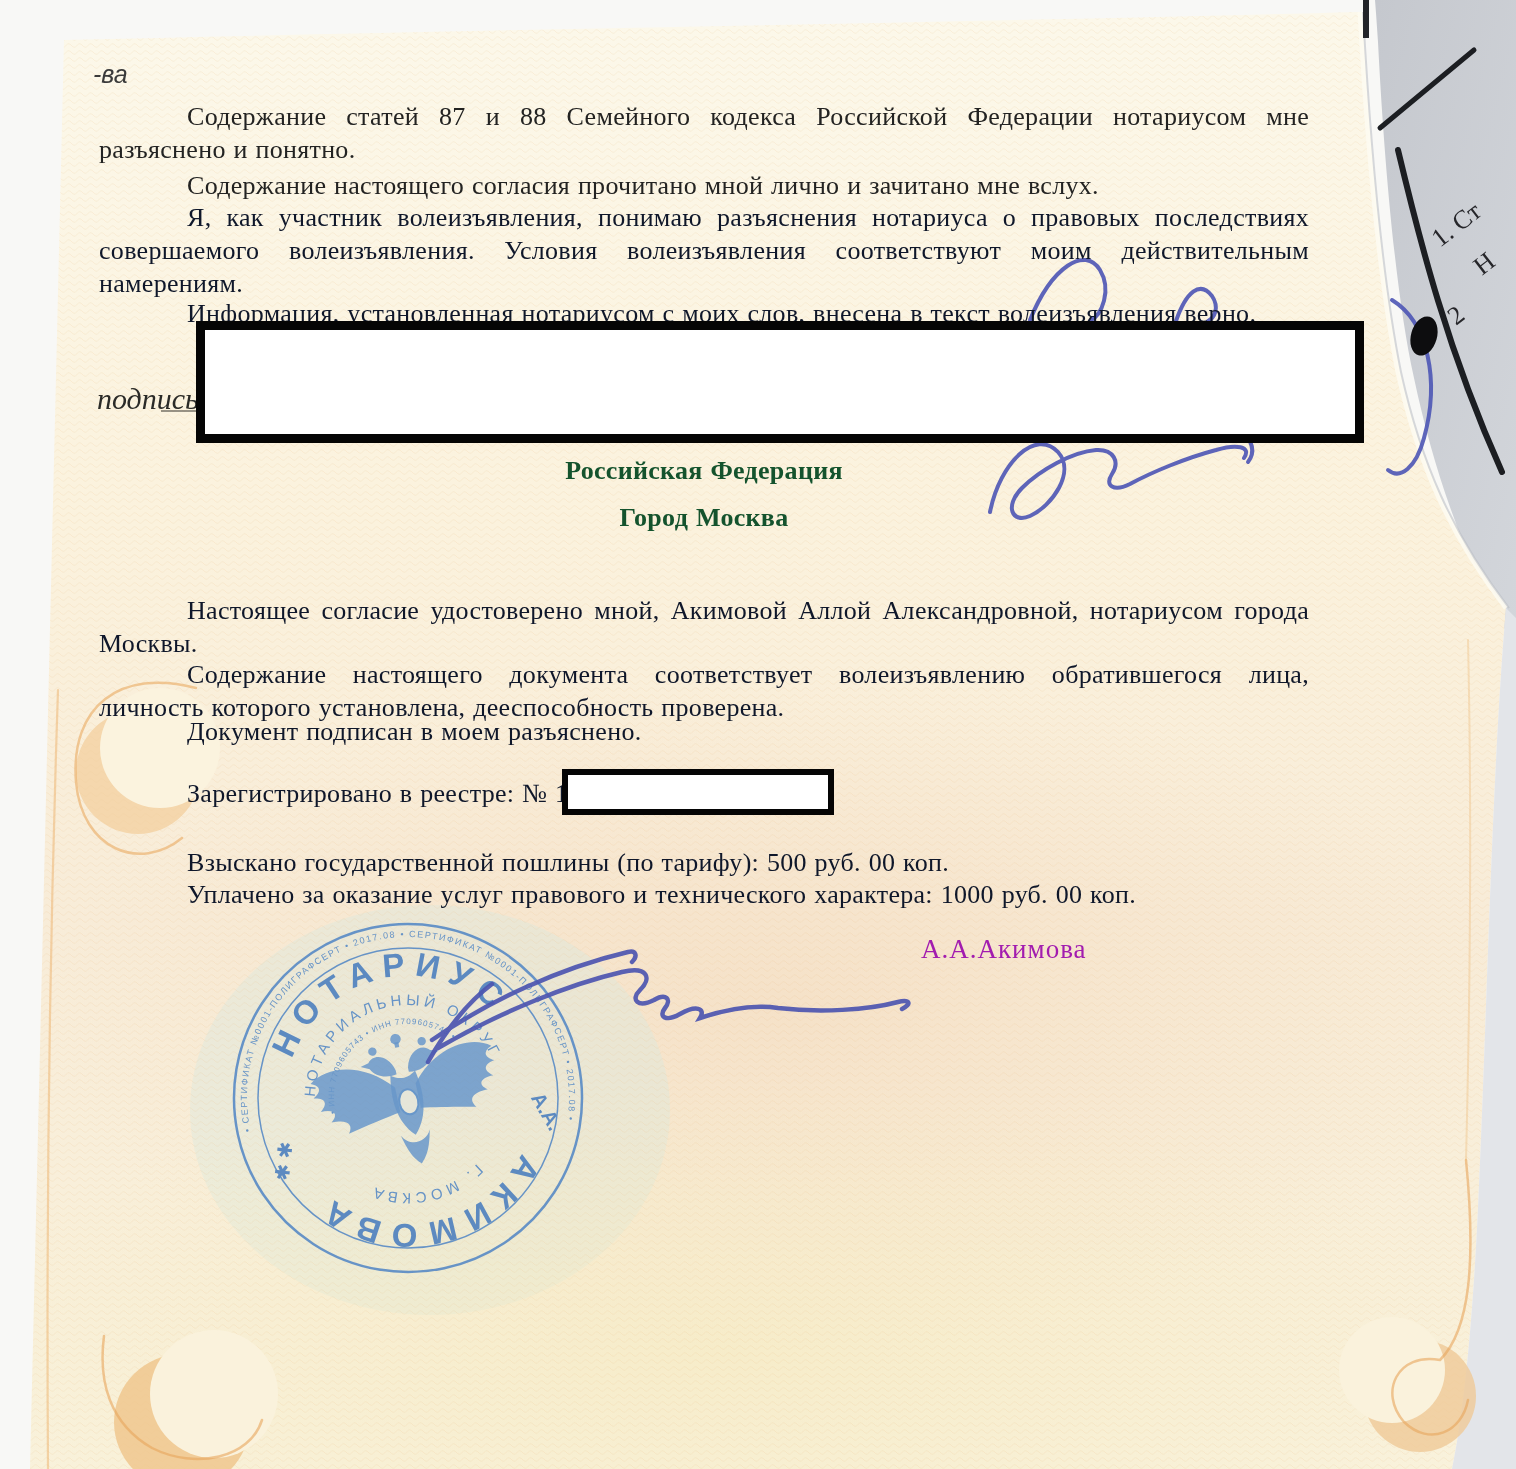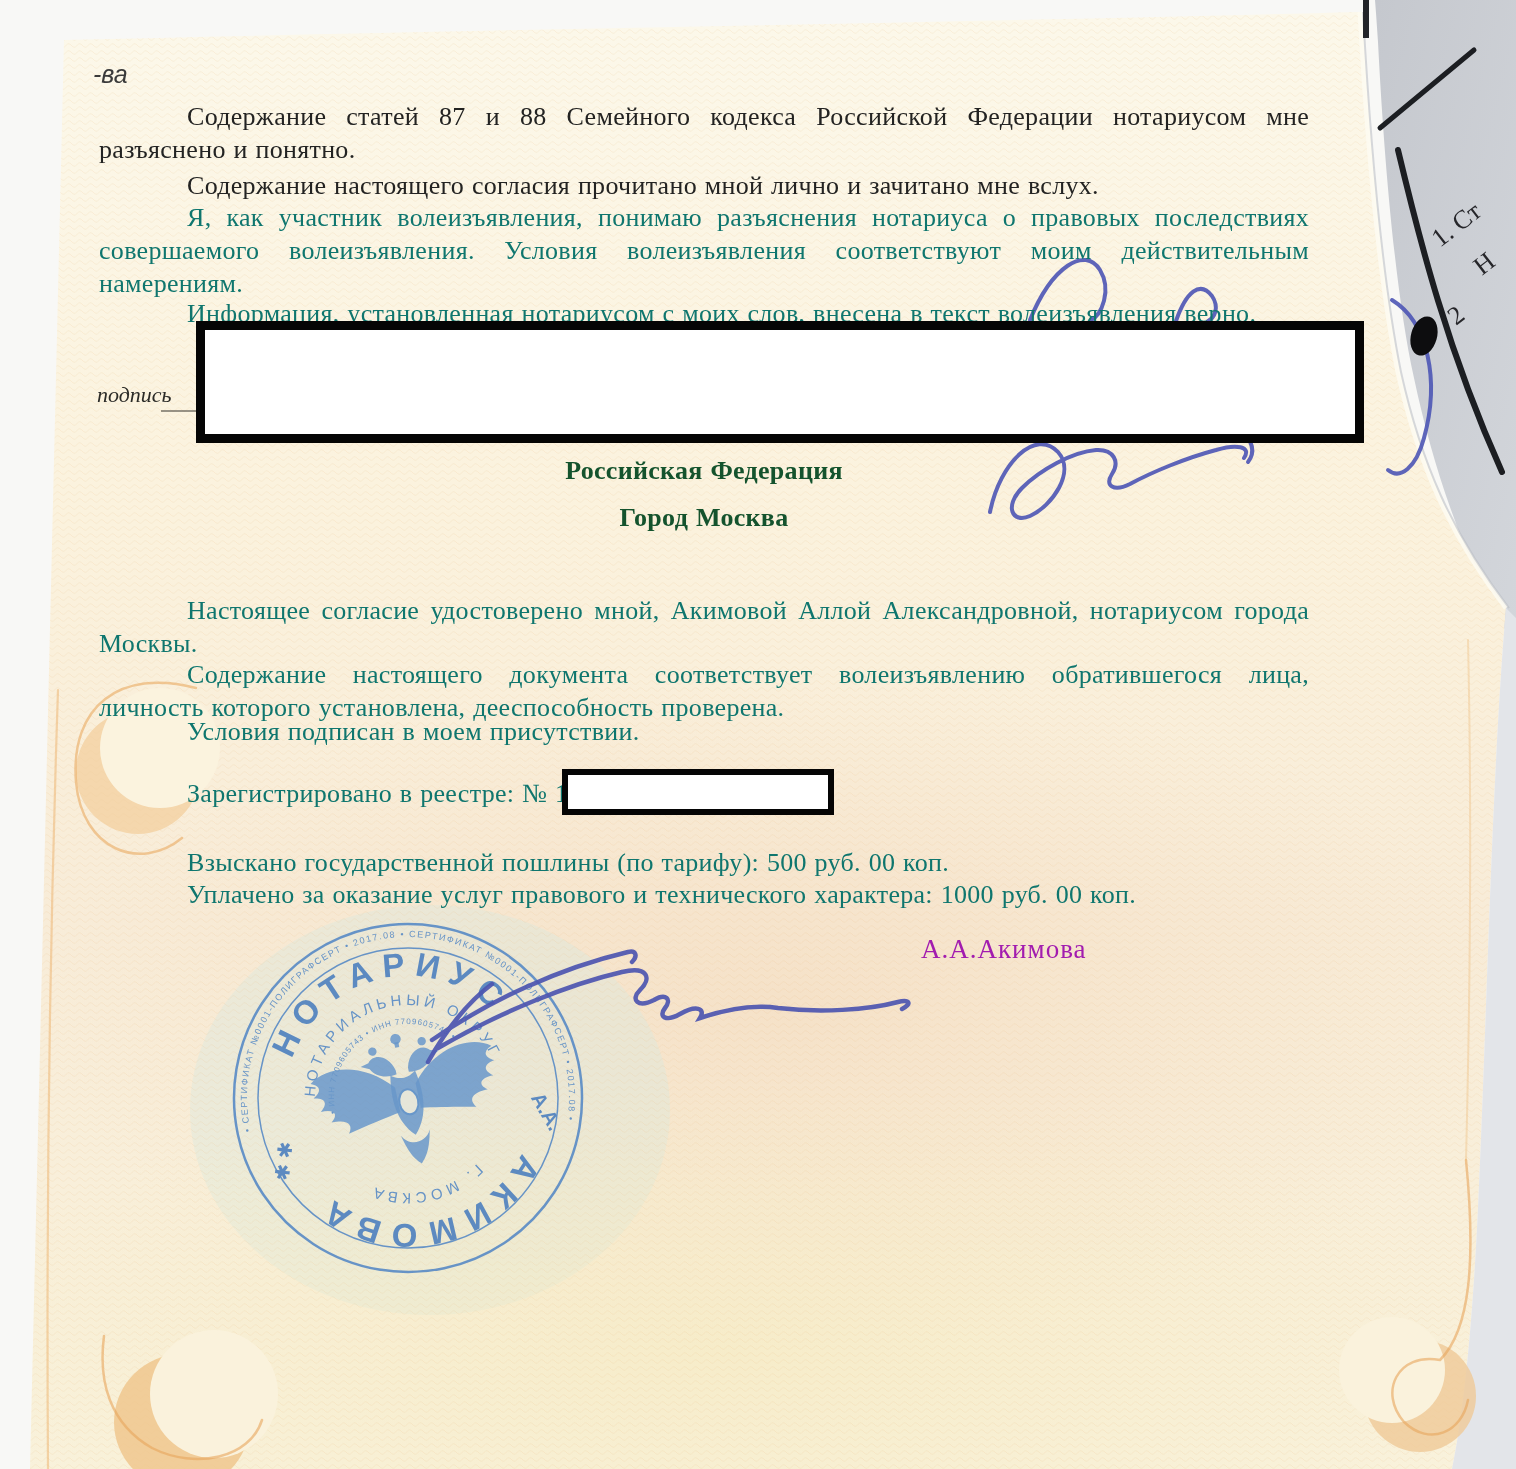--- a/index.html
+++ b/index.html
@@ -3,28 +3,28 @@
 <meta charset="utf-8">
 <style>
   html,body{margin:0;padding:0;background:#e9e9e7;}
   .stage{position:relative;width:1516px;height:1469px;overflow:hidden;
          font-family:"Liberation Serif","DejaVu Serif",serif;background:#f8f8f6;}
   svg.layer{position:absolute;left:0;top:0;pointer-events:none;}
   #bg{z-index:1;}
   .textlayer{position:absolute;left:9px;top:0;width:100%;height:100%;z-index:3;padding-left:45px;}
   #fg{z-index:5;}
   .par{position:absolute;left:90px;width:1210px;font-size:26px;line-height:33px;
-       letter-spacing:.3px;word-spacing:1px;color:#0f766e;text-align:justify;}
+       letter-spacing:.3px;word-spacing:1px;color:#0f172a;text-align:justify;}
   .ind{text-indent:88px;}
   .b{font-weight:normal;color:#232322;}
   .ctr{text-align:center;font-weight:bold;color:#14532d;}
   .single{text-align:left;}
   .margin-note{position:absolute;left:84px;top:60px;font-size:25px;font-style:italic;
        font-family:"Liberation Sans","DejaVu Sans",sans-serif;color:#3a3a3a;}
-  .sig-label{position:absolute;left:88px;top:382px;font-size:22px;font-style:italic;color:#2b2b28;}
+  .sig-label{position:absolute;left:88px;top:382px;font-size:30px;font-style:italic;color:#2b2b28;}
   .sig-dash{position:absolute;left:152px;top:410px;width:44px;border-bottom:2px solid #55514a;opacity:.6;}
   .redact{position:absolute;background:#ffffff;z-index:4;}
   .redact.big{left:196px;top:321px;width:1150px;height:104px;border:9px solid #050505;}
   .redact.small{left:562px;top:769px;width:260px;height:34px;border:6px solid #050505;}
   .notary-name{position:absolute;left:912px;top:934px;font-size:27px;letter-spacing:1px;color:#a21caf;}
 </style>
 </head>
 <body>
 
 <div class="stage">
@@ -139,21 +139,21 @@
     <div class="sig-label">подпись</div>
     <div class="sig-dash"></div>
 
     <div class="par ctr" style="top:454px">Российская Федерация</div>
     <div class="par ctr" style="top:501px">Город Москва</div>
 
     <div class="par ind" style="top:594px">Настоящее согласие удостоверено мной, Акимовой Аллой Александровной, нотариусом города Москвы.</div>
 
     <div class="par ind" style="top:658px">Содержание настоящего документа соответствует волеизъявлению обратившегося лица, личность которого установлена, дееспособность проверена.</div>
 
-    <div class="par ind single" style="top:715px">Условия подписан в моем присутствии.</div>
+    <div class="par ind single" style="top:715px">Документ подписан в моем разъяснено.</div>
 
     <div class="par ind single" style="top:777px">Зарегистрировано в реестре: № 1</div>
 
     <div class="par ind single" style="top:846px">Взыскано государственной пошлины (по тарифу): 500 руб. 00 коп.</div>
 
     <div class="par ind single" style="top:878px">Уплачено за оказание услуг правового и технического характера: 1000 руб. 00 коп.</div>
 
     <div class="notary-name">А.А.Акимова</div>
   </div>
 

